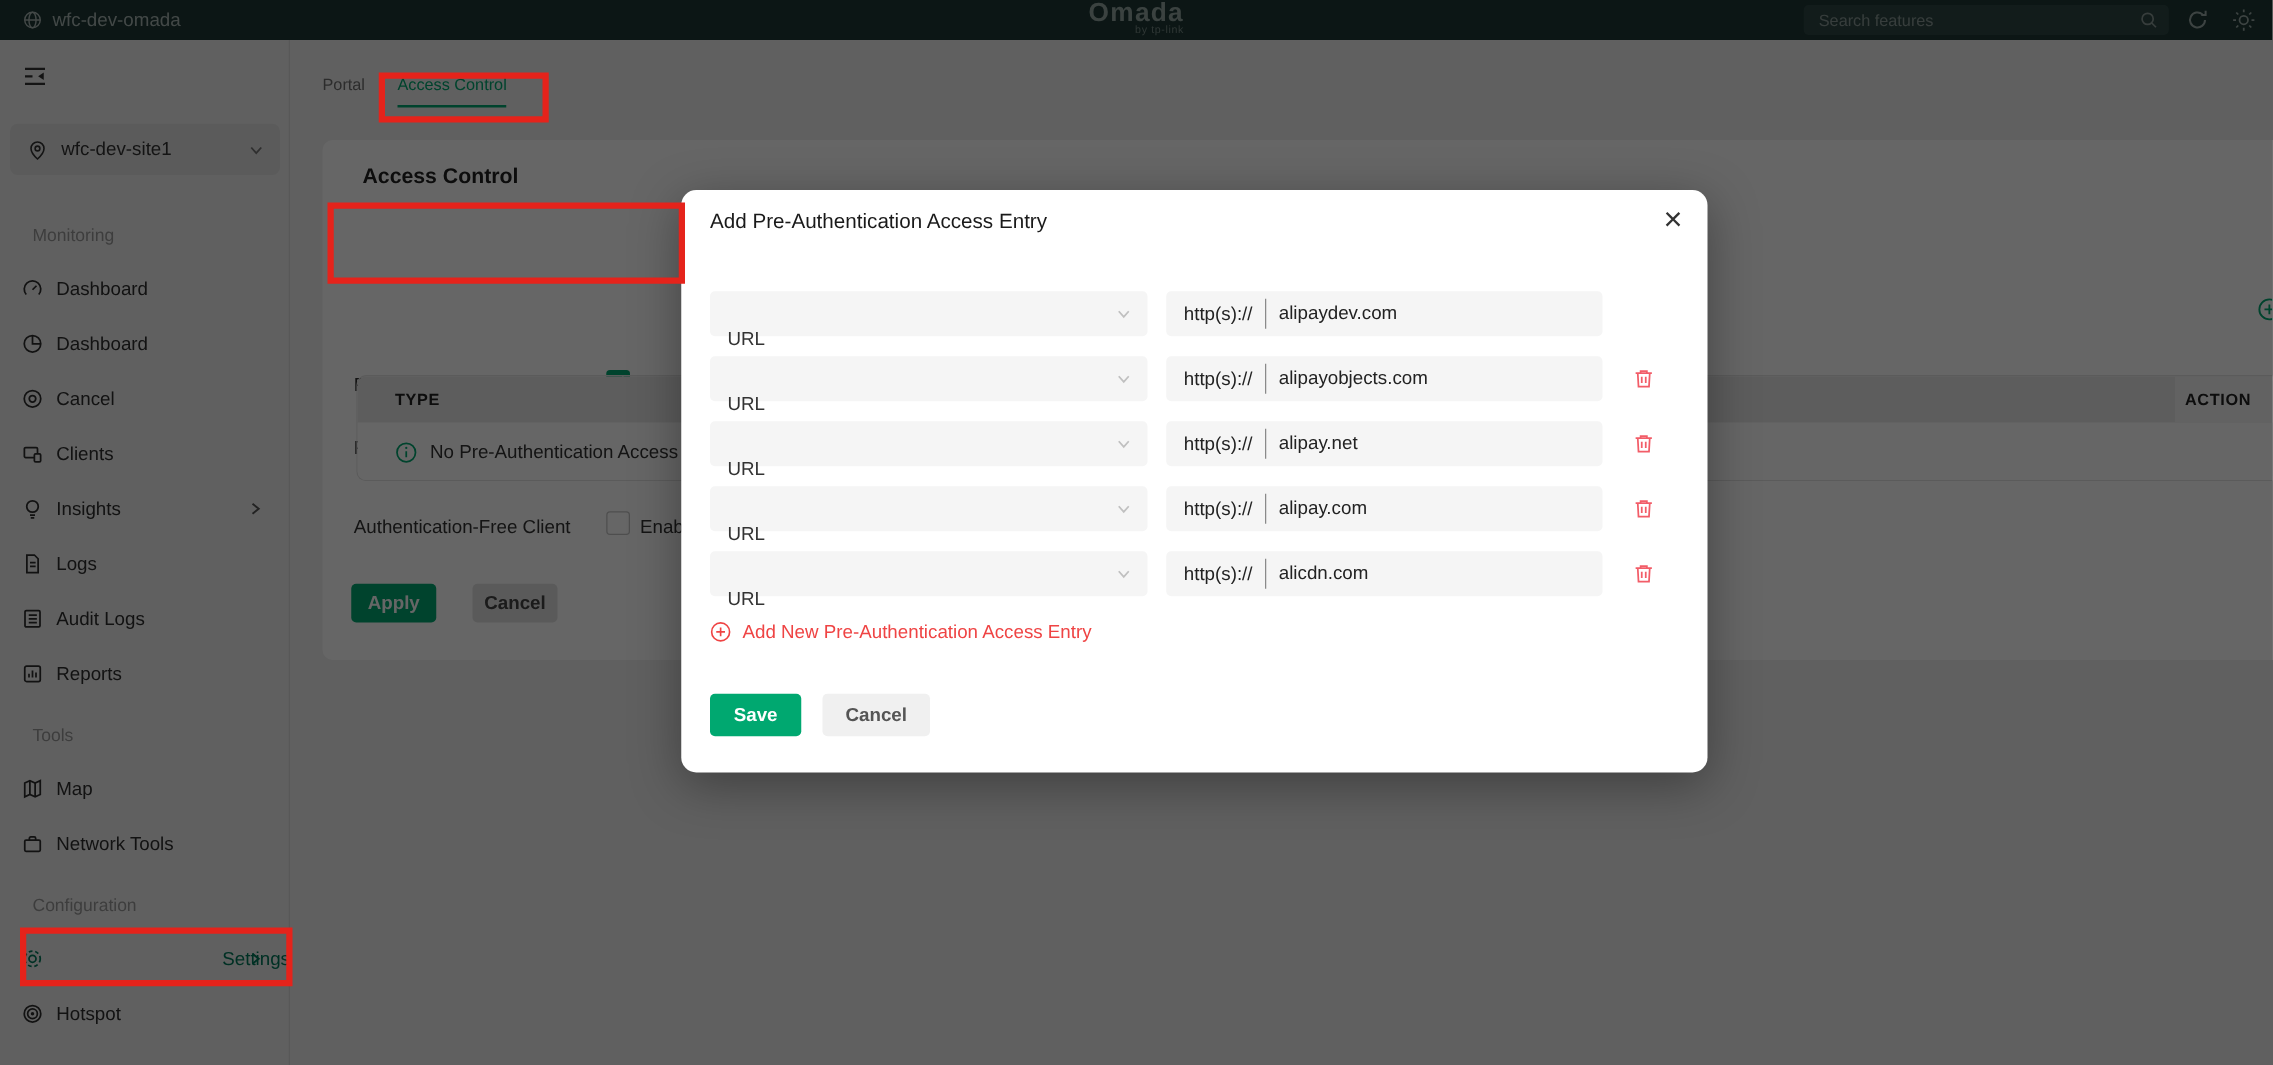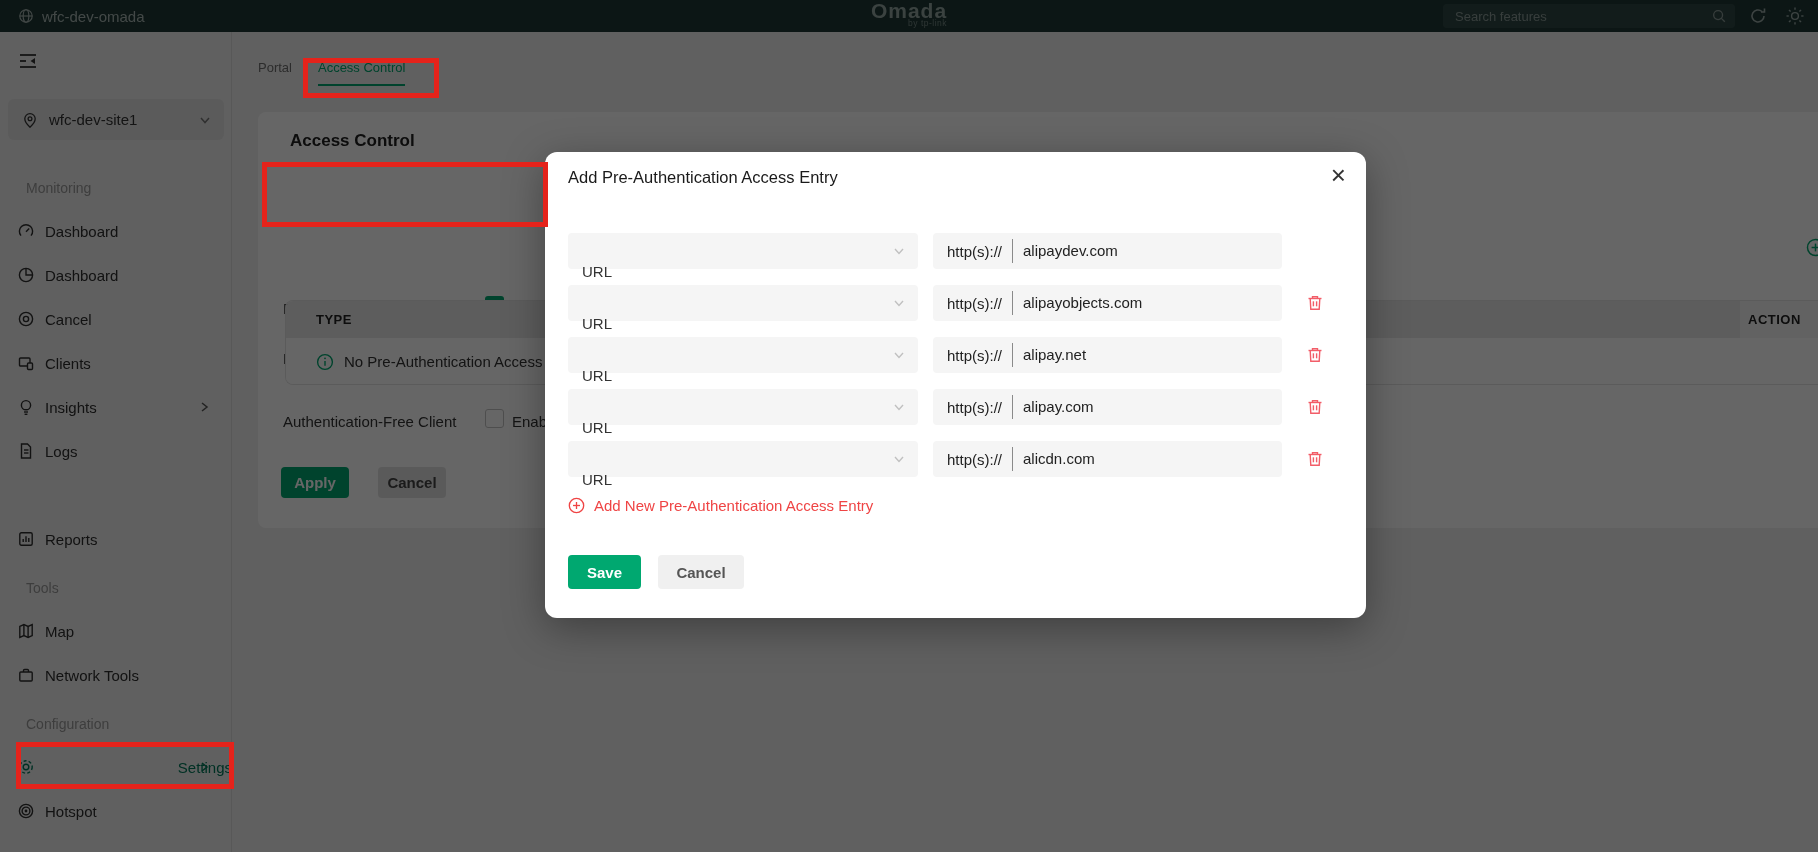--- a/index.html
+++ b/index.html
@@ -202,20 +202,29 @@
 
     <div class="side-item" style="top:397px">
       <svg width="18" height="18" viewBox="0 0 18 18" fill="none" stroke="currentColor" stroke-width="1.4">
         <path d="M4.5 2h6l3 3v11h-9z"></path>
           <line x1="7" y1="8" x2="11.5" y2="8"></line>
           <line x1="7" y1="11" x2="11.5" y2="11"></line>
       </svg>
       <span>Logs</span>
     </div>
 
+    <div class="side-item" style="top:441px">
+      <svg width="18" height="18" viewBox="0 0 18 18" fill="none" stroke="currentColor" stroke-width="1.4">
+        <rect x="3" y="2.5" width="12" height="13" rx="1"></rect>
+          <line x1="6" y1="6" x2="12.5" y2="6"></line>
+          <line x1="6" y1="9" x2="12.5" y2="9"></line>
+          <line x1="6" y1="12" x2="12.5" y2="12"></line>
+      </svg>
+      <span>Audit Logs</span>
+    </div>
 
     <div class="side-item" style="top:485px">
       <svg width="18" height="18" viewBox="0 0 18 18" fill="none" stroke="currentColor" stroke-width="1.4">
         <rect x="2.8" y="2.8" width="12.4" height="12.4" rx="1.5"></rect>
           <line x1="6.2" y1="12" x2="6.2" y2="9"></line>
           <line x1="9" y1="12" x2="9" y2="6.3"></line>
           <line x1="11.8" y1="12" x2="11.8" y2="8"></line>
       </svg>
       <span>Reports</span>
     </div>

